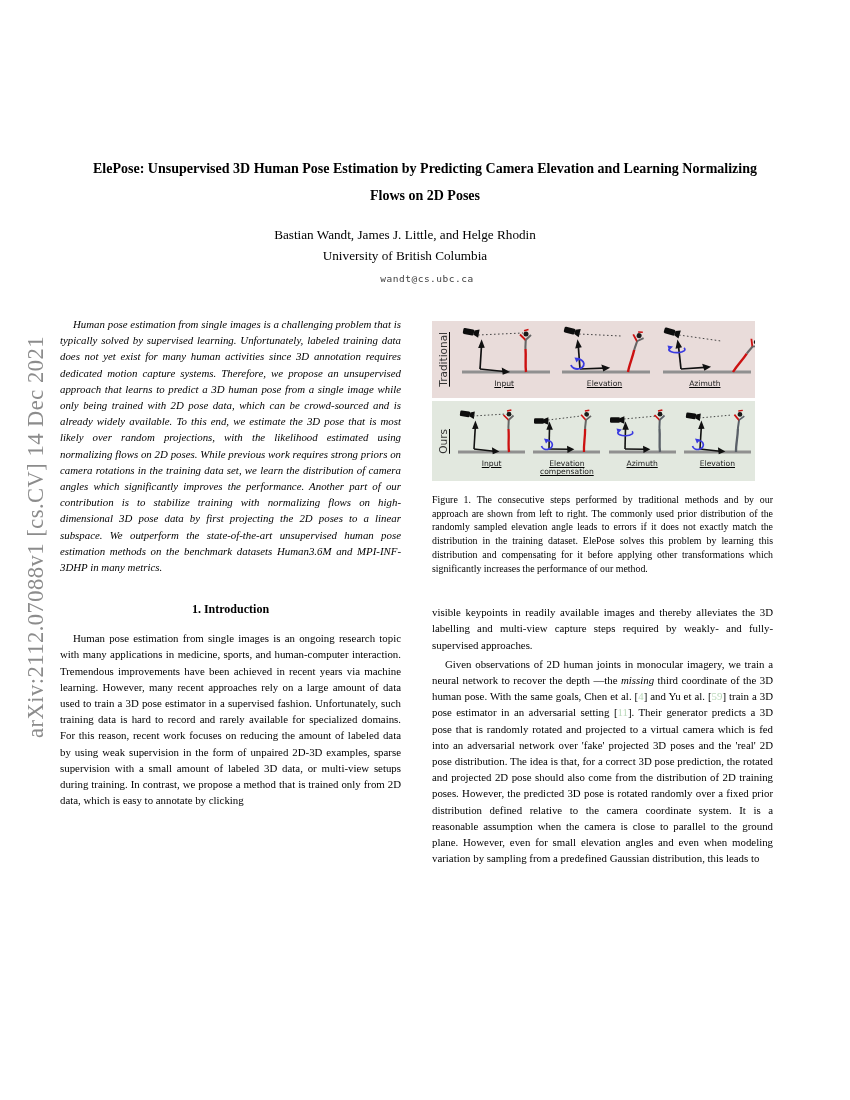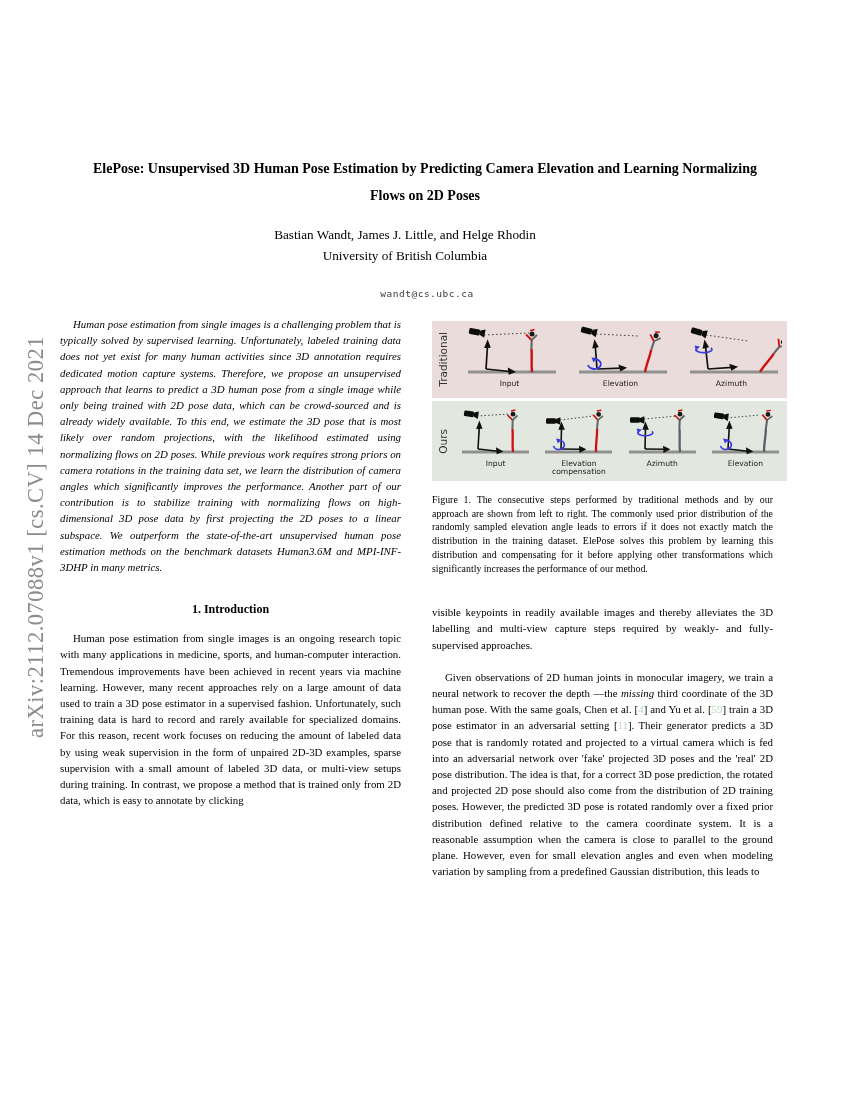--- a/index.html
+++ b/index.html
@@ -8,37 +8,37 @@
 
   
   .arxiv-strip{position:absolute;top:537px;left:36px;transform:translate(-50%,-50%) rotate(-90deg);
     white-space:nowrap;font-size:22.5px;color:#8c8c8c;letter-spacing:.5px;}
 
   
   .title{position:absolute;top:156px;left:85px;width:680px;text-align:center;
     font-size:14px;font-weight:bold;line-height:26.5px;}
   .authors{position:absolute;top:224px;left:0;width:810px;text-align:center;
     font-size:13.2px;line-height:21px;}
-  .email{display:block;margin-top:17px;font-family:"DejaVu Sans Mono","Liberation Mono",monospace;
+  .email{display:block;margin-top:2px;font-family:"DejaVu Sans Mono","Liberation Mono",monospace;
     font-size:9.5px;color:#3d3d3d;letter-spacing:.5px;text-decoration:none;padding-left:44px;}
 
   
   .col{position:absolute;top:316px;width:341px;font-size:10.85px;line-height:16.2px;text-align:justify;}
   .col-left{left:60px;}
   .col-right{left:432px;}
 
   .abstract-head{text-align:center;font-weight:bold;font-size:12.8px;margin:2px 0 15px 0;}
   .abstract-body{font-style:italic;}
   .para{text-indent:13px;margin:0;}
   .para.noindent{text-indent:0;}
   .section-head{font-weight:bold;font-size:12px;margin:26px 0 13px 0;text-align:center;line-height:16px;}
-  .parasp{margin-top:16px;}
-
-  
-  .fig{width:355px;margin-top:5px;}
+  .parasp{margin-top:3px;}
+
+  
+  .fig{width:323px;margin-top:5px;text-decoration:underline;}
   .fig-row{display:flex;align-items:stretch;}
   .fig-row.trad{background:#e9dcda;height:77px;margin-bottom:3px;}
   .fig-row.ours{background:#e2e8df;height:80px;}
   .rowlabel{width:22px;display:flex;align-items:center;justify-content:center;}
   .vtext{writing-mode:vertical-rl;transform:rotate(180deg);
     font-family:"DejaVu Sans",sans-serif;font-size:10.5px;color:#333;}
   .panels{flex:1;display:flex;}
   .panel{flex:1;display:flex;flex-direction:column;align-items:center;justify-content:flex-start;}
   .panel svg{display:block;}
   .plabel{font-family:"DejaVu Sans",sans-serif;font-size:7.6px;line-height:8.2px;

